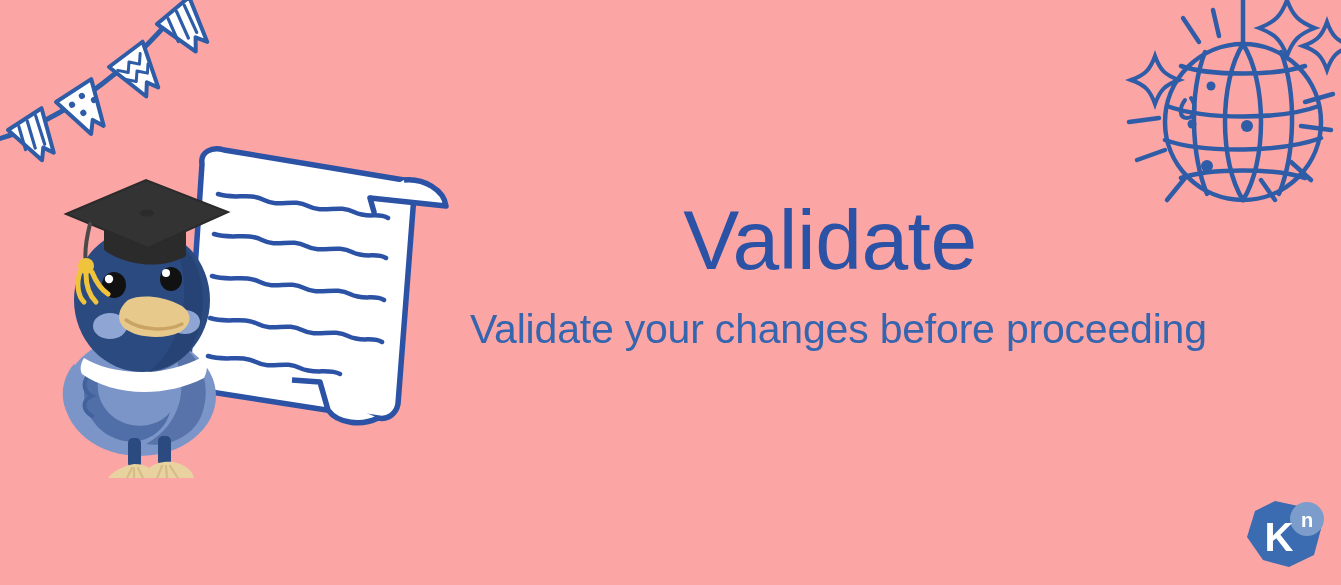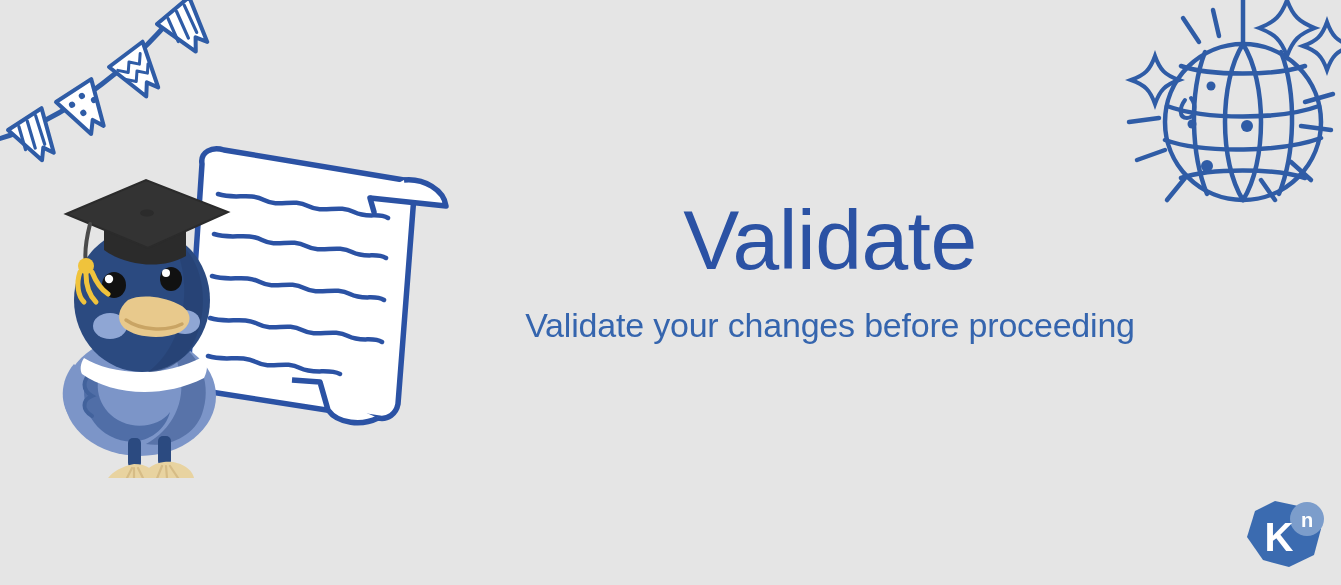--- a/index.html
+++ b/index.html
@@ -7,21 +7,21 @@
     padding: 0;
     background: #ffffff;
   }
   body {
     font-family: "Liberation Sans", sans-serif;
   }
   #slide {
     position: relative;
     width: 1341px;
     height: 585px;
-    background: #e5e5e5;
+    background: #fca5a5;
     overflow: hidden;
   }
 
   
   .corner-art {
     position: absolute;
     pointer-events: none;
   }
   #bunting-decoration {
     left: -6px;
@@ -59,21 +59,21 @@
     font-size: 84px;
     font-weight: 400;
     line-height: 1.05;
     letter-spacing: -0.5px;
     color: #2B52A4;
     white-space: nowrap;
   }
   #page-subtitle {
     margin: 22px 0 0 0;
     font-family: "Liberation Sans", sans-serif;
-    font-size: 34px;
+    font-size: 41px;
     font-weight: 400;
     line-height: 1.15;
     letter-spacing: -0.2px;
     color: #3565AE;
     white-space: nowrap;
   }
 
   
   #brand-logo {
     position: absolute;

